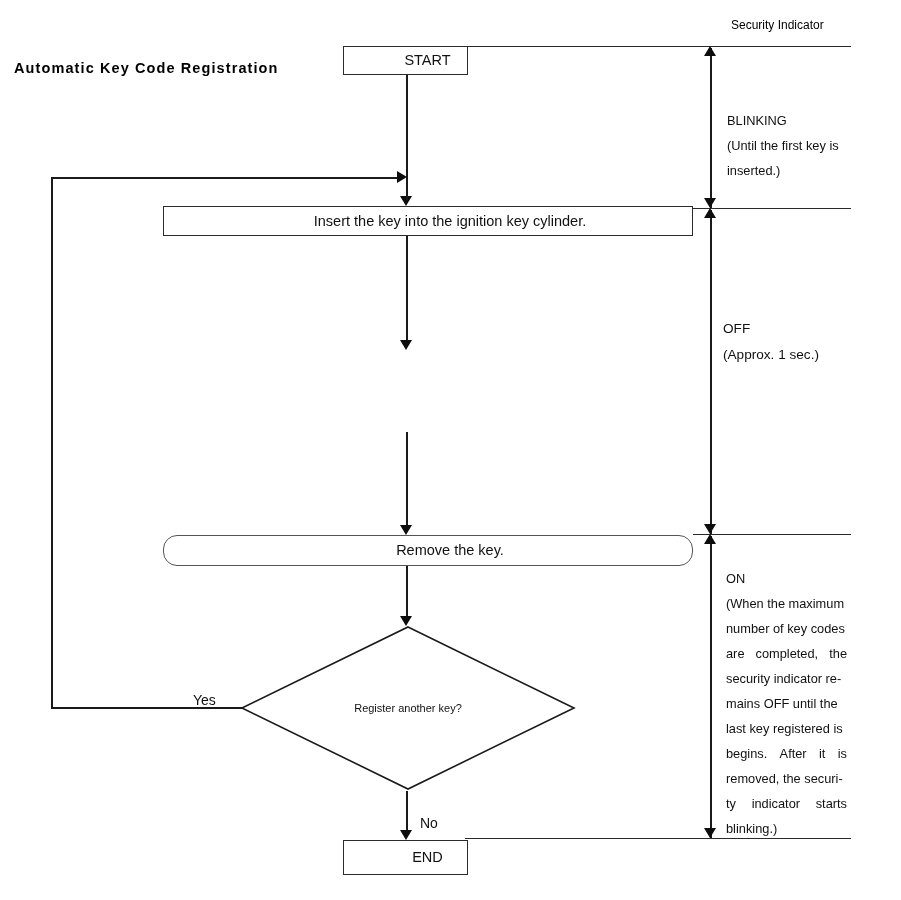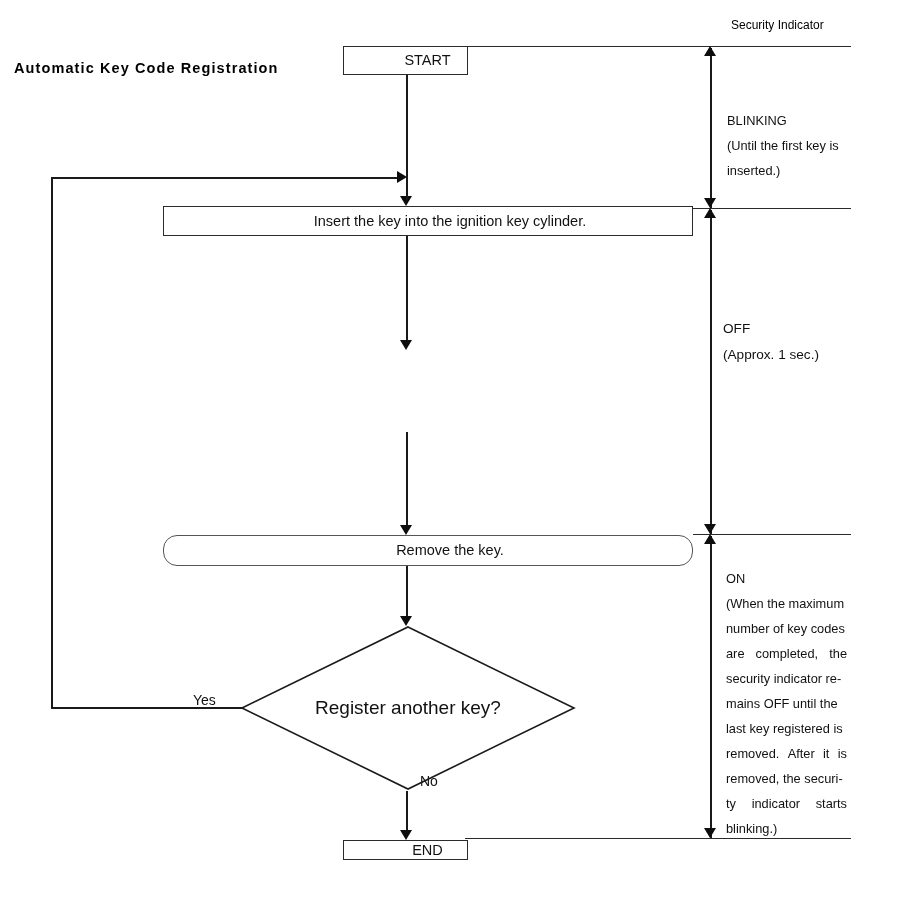--- a/index.html
+++ b/index.html
@@ -38,21 +38,21 @@
           border-right:6.5px solid transparent;border-bottom:10px solid #0d0d0d;}
   .arr-right{position:absolute;width:0;height:0;border-top:6.5px solid transparent;
              border-bottom:6.5px solid transparent;border-left:10px solid #0d0d0d;}
 
   
   .diamond{position:absolute;}
   .diamond svg{display:block;}
   .diamond .dtext{
     position:absolute;left:0;top:0;width:100%;height:100%;
     display:flex;align-items:center;justify-content:center;
-    font-size:19px;color:#111;white-space:nowrap;
+    font-size:11px;color:#111;white-space:nowrap;
   }
 
   .edge-label{position:absolute;font-size:14px;color:#111;white-space:nowrap;}
 
   
   .note{position:absolute;font-size:12.8px;color:#111;line-height:25px;}
   .note .ln{display:block;white-space:nowrap;}
   .note .just{display:flex;justify-content:space-between;}
   .note .just span{white-space:pre;}
 </style>
@@ -101,23 +101,23 @@
   </div>
 
   <div class="hline" style="left:51px;top:707px;width:192px;"></div>
   <div class="vline" style="left:51px;top:177px;height:531px;"></div>
   <div class="hline" style="left:51px;top:177px;width:352px;"></div>
   <div class="arr-right" style="left:397px;top:171px;"></div>
   <div class="edge-label" style="left:193px;top:652px;margin-top:40px;">Yes</div>
 
   <div class="vline" style="left:406px;top:791px;height:42px;"></div>
   <div class="arr-down" style="left:400px;top:830px;"></div>
-  <div class="edge-label" style="left:420px;top:773px;">No</div>
+  <div class="edge-label" style="left:420px;top:815px;">No</div>
 
-  <div class="box" style="left:343px;top:840px;width:125px;height:20px;">
+  <div class="box" style="left:343px;top:840px;width:125px;height:35px;">
     <span class="ln">END</span>
   </div>
 
   <div class="hline thinline" style="left:465px;top:46px;width:386px;"></div>
 
   <div class="hline thinline" style="left:693px;top:208px;width:158px;"></div>
 
   <div class="hline thinline" style="left:693px;top:534px;width:158px;"></div>
 
   <div class="hline thinline" style="left:465px;top:838px;width:386px;"></div>
@@ -151,21 +151,21 @@
     <span class="ln">number of key codes</span>
     <span class="just">
       <span>are</span>
       <span>completed,</span>
       <span>the</span>
     </span>
     <span class="ln">security indicator re-</span>
     <span class="ln">mains OFF until the</span>
     <span class="ln">last key registered is</span>
     <span class="just">
-      <span>removed.</span>
+      <span>begins.</span>
       <span>After</span>
       <span>it</span>
       <span>is</span>
     </span>
     <span class="ln">removed, the securi-</span>
     <span class="just">
       <span>ty</span>
       <span>indicator</span>
       <span>starts</span>
     </span>

